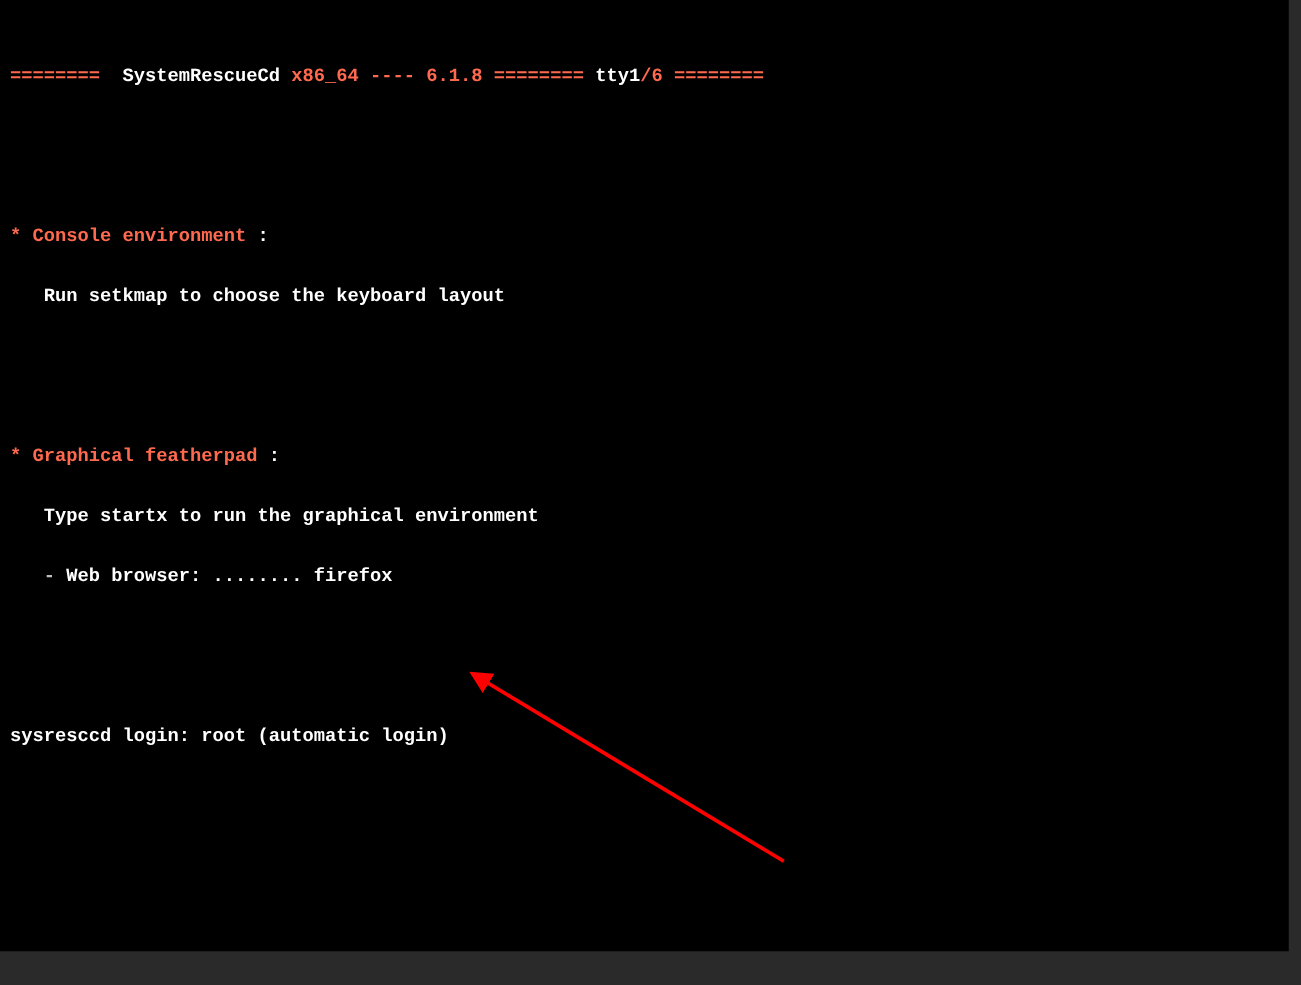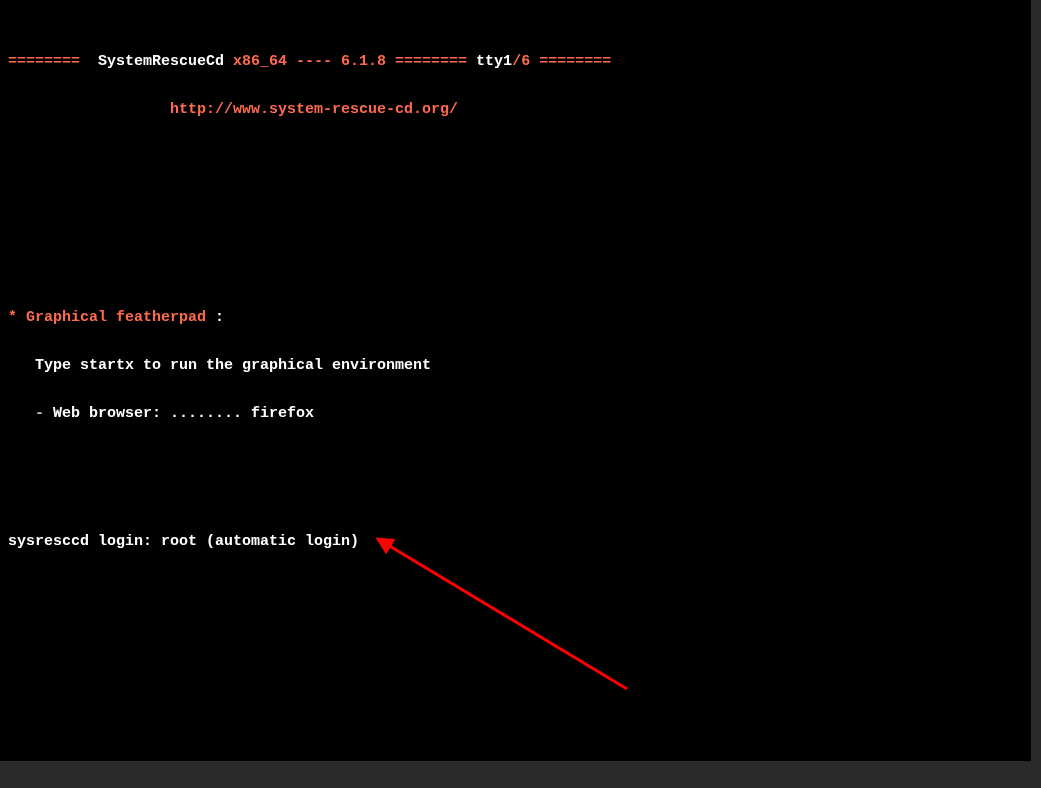--- a/index.html
+++ b/index.html
@@ -33,24 +33,25 @@
     pointer-events: none;
   }
   .blank { height: 16px; }
 </style>
 </head>
 <body>
 
 <div class="terminal">
 
   <div class="line"><span class="hl">========  </span><span>SystemRescueCd</span><span class="hl"> x86_64 </span><span class="hl">----</span><span class="hl"> 6.1.8 </span><span class="hl">========</span><span> tty1</span><span class="hl">/6 </span><span class="hl">========</span></div>
-  <div class="line hl">                  http://www.system-rescue-cd.org/</div>
 
   <div class="blank"></div>
 
+  <div class="line"><span class="hl">*</span><span class="hl"> Console environment </span><span>:</span></div>
+  <div class="line"><span>   Run </span><span>setkmap</span><span> to choose the keyboard layout</span></div>
 
   <div class="blank"></div>
 
   <div class="line"><span class="hl">*</span><span class="hl"> Graphical featherpad </span><span>:</span></div>
   <div class="line"><span>   Type </span><span>startx</span><span> to run the graphical environment</span></div>
   <div class="line"><span class="gray">   - </span><span>Web browser: ........ </span><span>firefox</span></div>
 
   <div class="blank"></div>
 
   <div class="line">sysresccd login: root (automatic login)</div>

